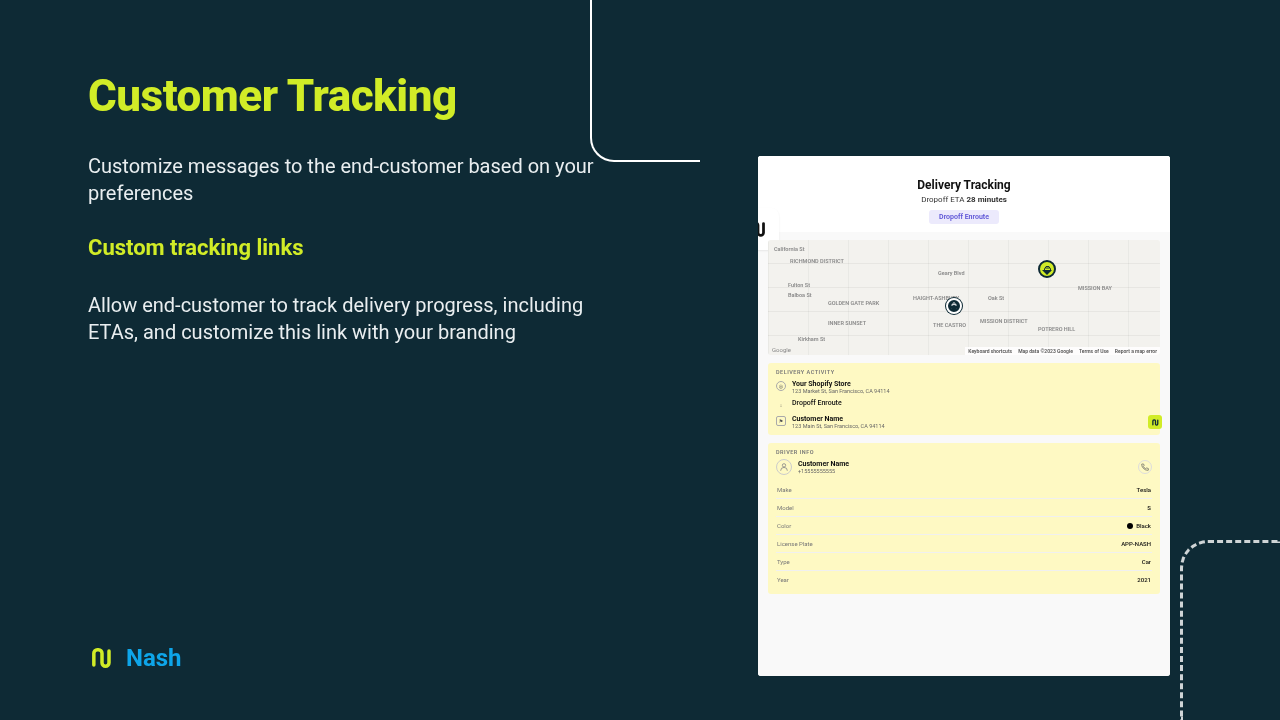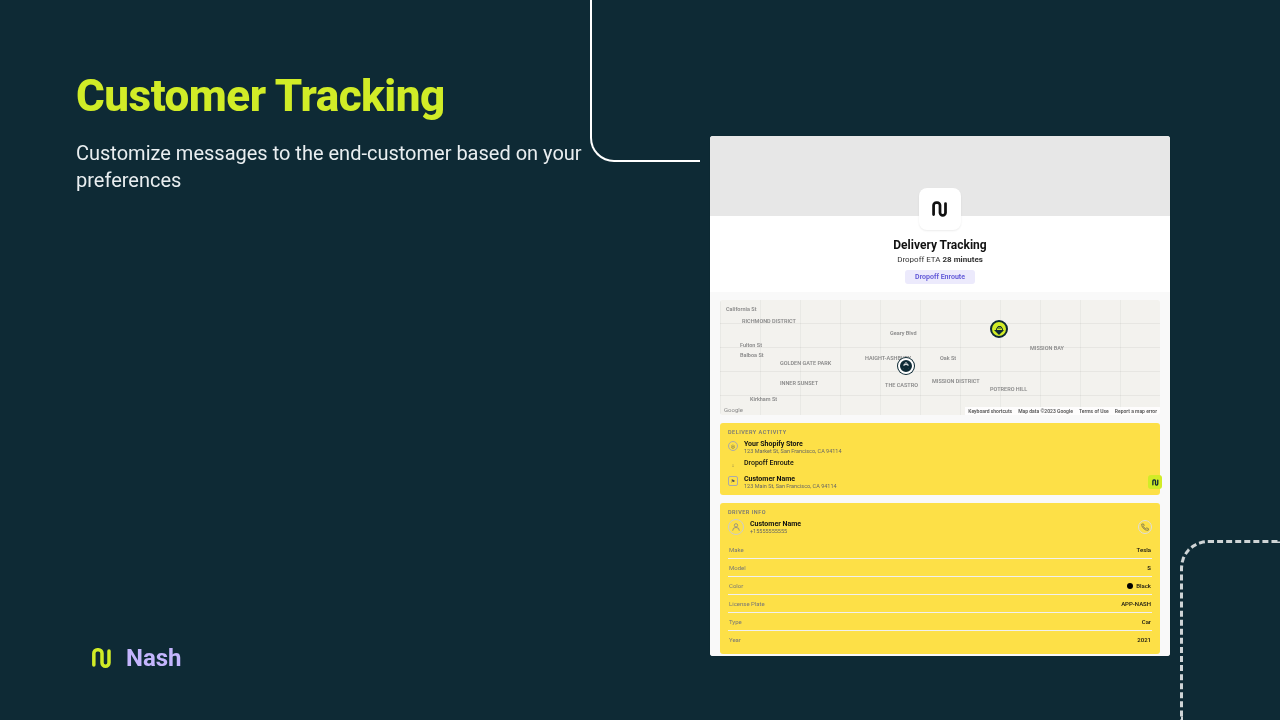--- a/index.html
+++ b/index.html
@@ -22,64 +22,64 @@
     width: 100px; height: 180px;
     border-top: 3px dashed #cfd4d6;
     border-left: 3px dashed #cfd4d6;
     border-top-left-radius: 28px;
     pointer-events: none;
   }
 
   
   .left {
     position: absolute;
-    top: 72px; left: 76px;
+    top: 72px; left: 88px;
     width: 510px;
   }
   .title {
     color: #d1ec27;
     font-weight: 800;
     font-size: 44px;
     line-height: 1.12;
     letter-spacing: -0.5px;
   }
   .sub {
     color: #d1ec27;
     font-weight: 700;
     font-size: 22px;
     margin-top: 28px;
   }
   .para {
     color: #e9eef0;
     font-size: 20px;
     line-height: 1.35;
-    margin-top: 19px;
+    margin-top: 32px;
     font-weight: 400;
   }
   .brand {
     position: absolute;
     left: 88px; bottom: 48px;
     display: flex; align-items: center; gap: 10px;
   }
   .brand-icon {
     width: 28px; height: 28px;
     display: inline-flex; align-items: center; justify-content: center;
   }
-  .brand-name { color: #c4b5fd; font-weight: 700; font-size: 24px; }
+  .brand-name { color: #0ea5e9; font-weight: 700; font-size: 24px; }
 
   
   .mock {
     position: absolute;
-    top: 136px; right: 110px;
-    width: 460px; height: 520px;
+    top: 156px; right: 110px;
+    width: 412px; height: 520px;
     background: #fff;
     color: #111;
     border-radius: 3px;
     overflow: hidden;
-    display: flex; flex-direction: column;
+    display: flex; 
     box-shadow: 0 0 0 1px rgba(0,0,0,0.02);
   }
   .mock-header {
     background: #e7e7e7;
     height: 80px;
     position: relative;
   }
   .logo-box {
     position: absolute;
     left: 50%; transform: translateX(-50%);
@@ -141,21 +141,21 @@
   .map-attr {
     position: absolute; bottom: 0; right: 0;
     background: rgba(255,255,255,0.85);
     font-size: 5px; color: #555;
     display: flex; gap: 6px;
     padding: 1px 3px;
   }
   .map-attr span { white-space: nowrap; }
   .google-logo { position: absolute; bottom: 2px; left: 4px; font-size: 6px; color: #888; font-weight: 400; }
 
-  .panel { margin: 8px 10px 0; background: #fde047; border-radius: 3px; padding: 6px 8px; }
+  .panel { margin: 8px 10px 0; background: #fef9c3; border-radius: 3px; padding: 6px 8px; }
   .panel-title { font-size: 5.5px; color: #777; letter-spacing: 0.5px; font-weight: 600; text-transform: uppercase; }
   .activity-row { display: flex; align-items: flex-start; gap: 6px; margin-top: 5px; }
   .activity-icon {
     width: 10px; height: 10px; border-radius: 50%;
     border: 1.5px solid #aaa; margin-top: 1px;
     display: flex; align-items: center; justify-content: center;
     font-size: 5px; color: #555;
   }
   .activity-text .l1 { font-size: 7px; font-weight: 700; }
   .activity-text .l2 { font-size: 5.5px; color: #666; }
@@ -184,20 +184,22 @@
 <body>
 
 <div class="bracket-top"></div>
 <div class="bracket-bottom"></div>
 
 <div class="left">
   <h1 class="title">
     <span>Customer Tracking</span><br>
   </h1>
   <p class="para">Customize messages to the end-customer based on your preferences</p>
+  <h2 class="sub">Custom tracking links</h2>
+  <p class="para">Allow end-customer to track delivery progress, including ETAs, and customize this link with your branding</p>
 </div>
 
 <div class="brand">
   <span class="brand-icon">
     <svg viewBox="0 0 24 24" width="28" height="28" fill="none" stroke="#d1ec27" stroke-width="3" stroke-linecap="round">
       <path d="M5 18 V8 a3 3 0 0 1 3 -3 h1 a3 3 0 0 1 3 3 v8 a3 3 0 0 0 3 3 h0 a3 3 0 0 0 3 -3 V6"></path>
     </svg>
   </span>
   <span class="brand-name">Nash</span>
 </div>

